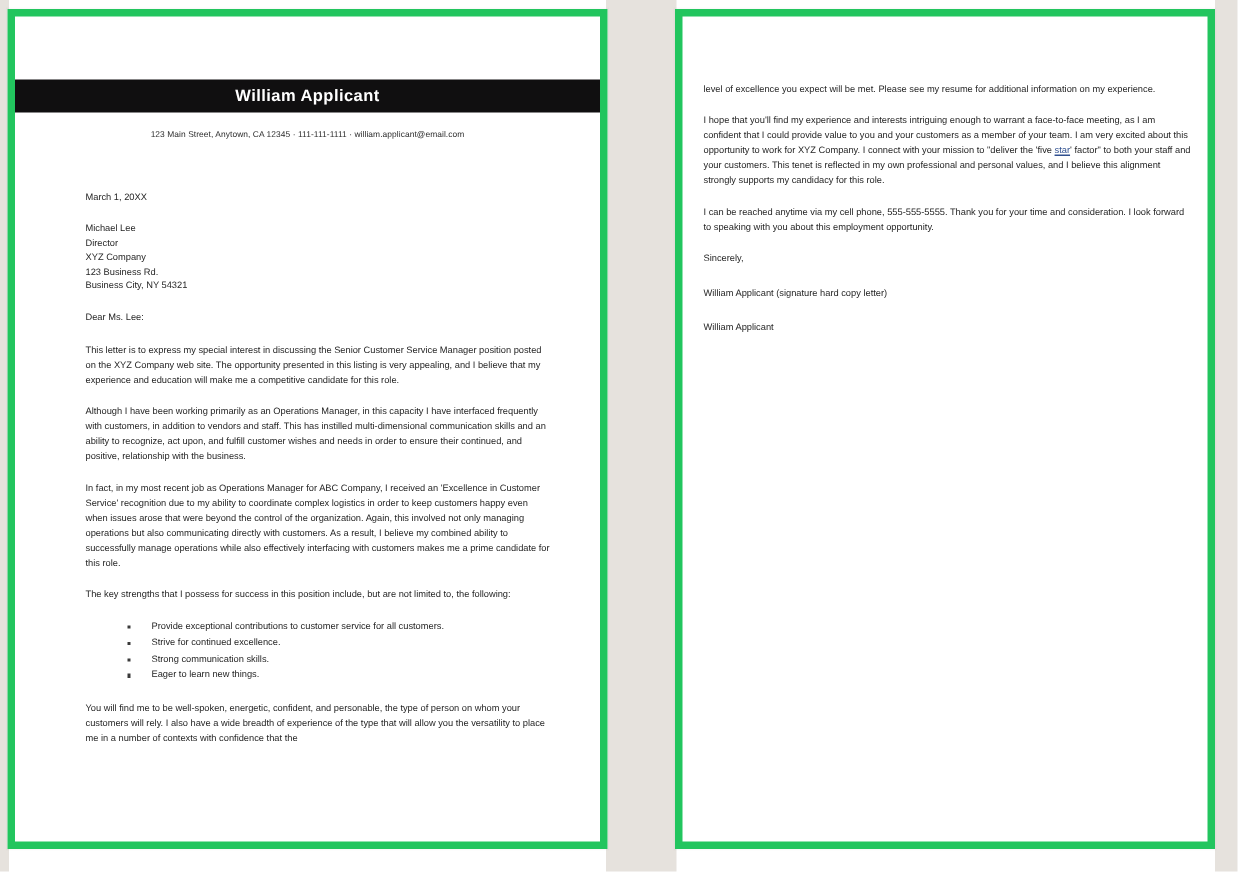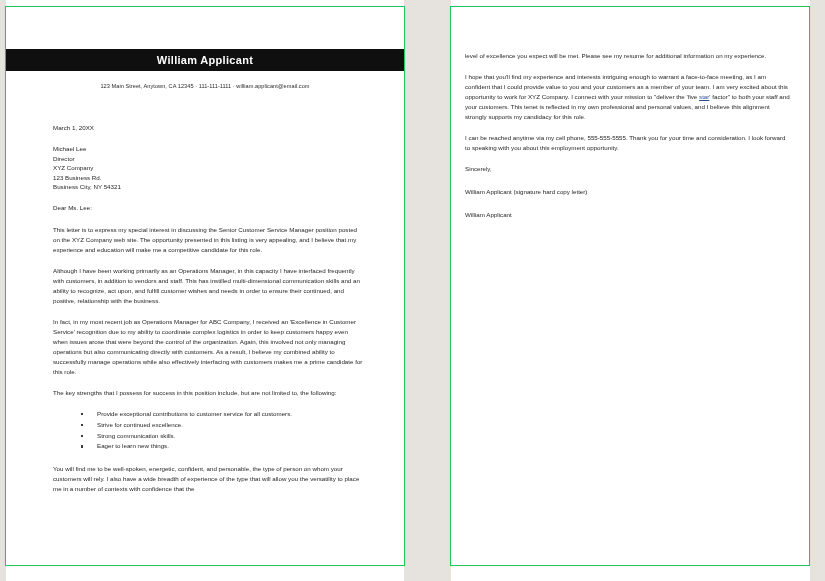--- a/index.html
+++ b/index.html
@@ -31,21 +31,21 @@
     background: #e6e2dd;
   }
   .gutter-left   { left: 0;   width: 6px; }
   .gutter-middle { left: 404px; width: 47px; }
   .gutter-right  { left: 810px; width: 15px; }
 
   .page {
     position: absolute;
     top: 6px;
     background: #ffffff;
-    border: 1px solid #22c55e;
+    border: 5px solid #22c55e;
     box-shadow: 0 0 0 1px rgba(0,0,0,0.02);
     overflow: hidden;
   }
   .page-1 {
     left: 5px;
     width: 400px;
     height: 560px;
   }
   .page-2 {
     left: 450px;

